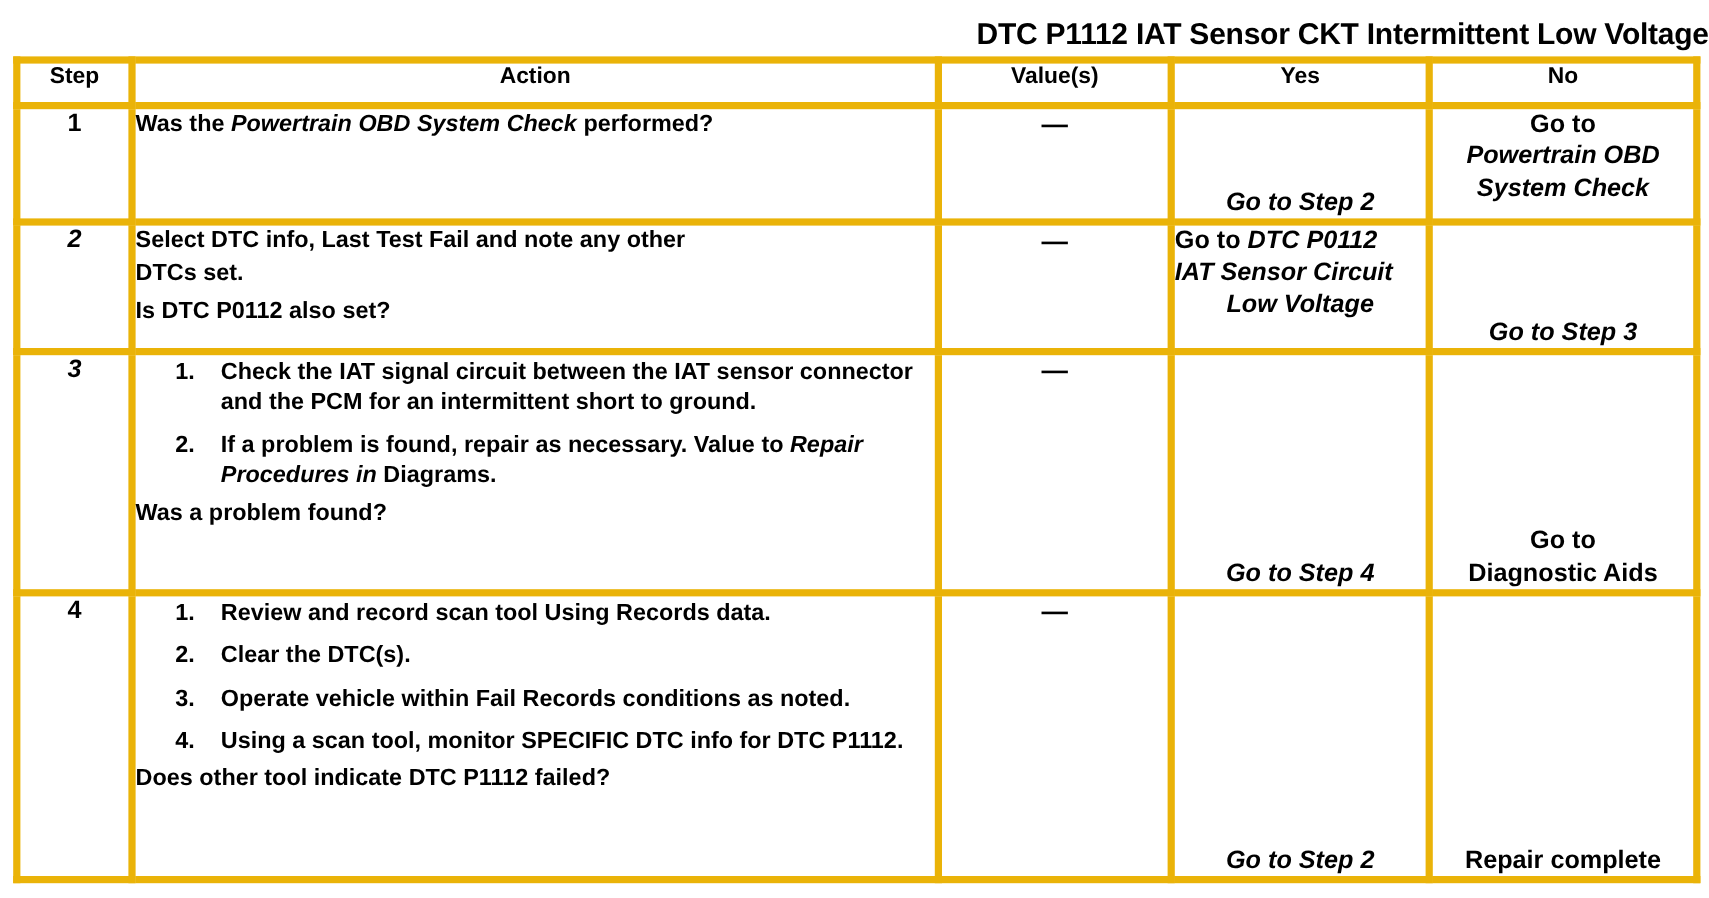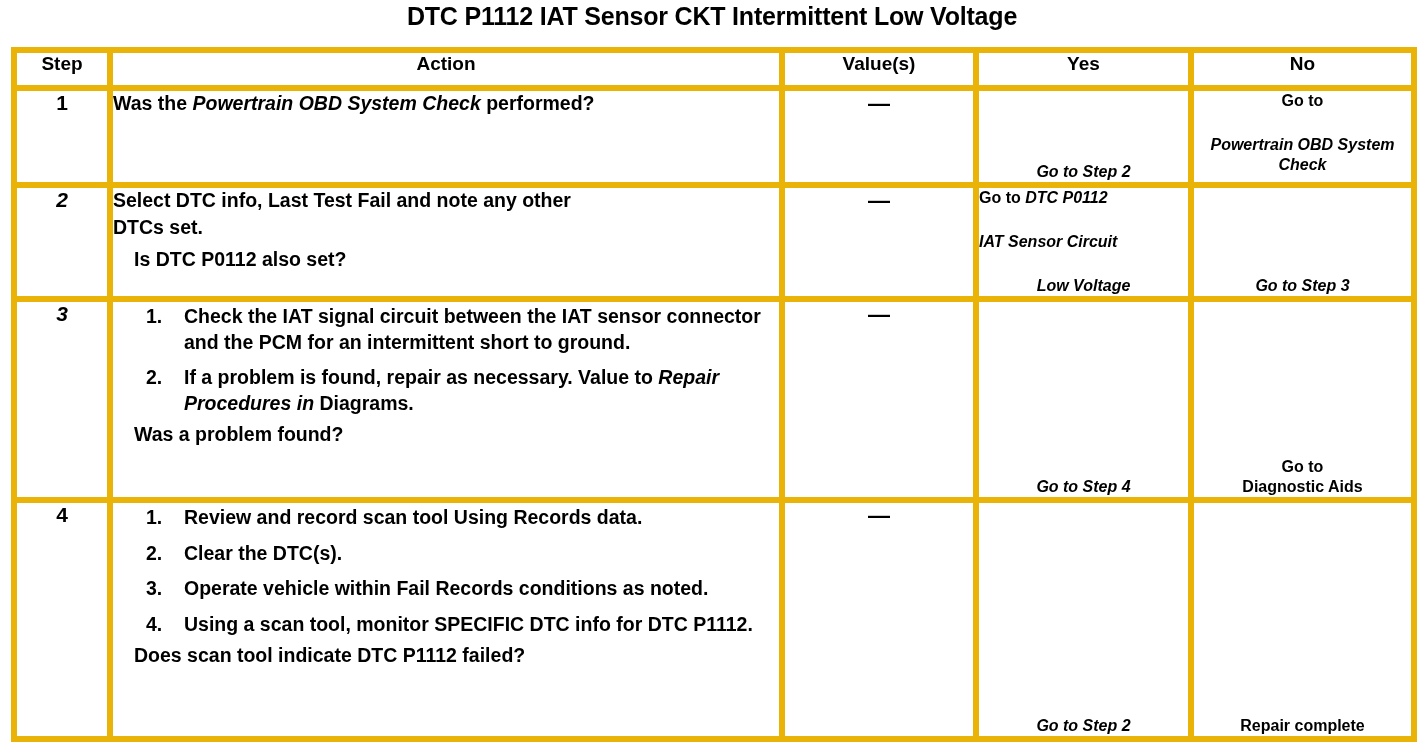--- a/index.html
+++ b/index.html
@@ -18,23 +18,23 @@
   .page {
     position: relative;
     width: 1424px;
     height: 748px;
     overflow: hidden;
   }
   
   .doc-title {
     position: absolute;
     left: 0;
-    top: 2px;
+    top: 15px;
     width: 1424px;
-    text-align: center;
+    text-align: right;
     font-size: 25px;
     font-weight: bold;
     letter-spacing: -0.2px;
     white-space: nowrap;
   }
   
   .dtc-table {
     position: absolute;
     left: 11px;
     top: 47px;
@@ -77,21 +77,20 @@
     padding: 6px 8px 4px 8px;
     font-size: 19.5px;
     line-height: 1.30;
     font-weight: bold;
   }
   .action-cell .plain-line {
     margin: 0 0 2px 0;
   }
   .action-cell .tail-q {
     margin-top: 6px;
-    padding-left: 21px;
   }
   ol.steps {
     margin: 2px 0 0 0;
     padding: 0 0 0 33px;
     list-style: none;
     counter-reset: stepnum;
   }
   ol.steps > li {
     position: relative;
     margin: 0 0 10px 0;
@@ -99,32 +98,32 @@
     counter-increment: stepnum;
     line-height: 1.30;
   }
   ol.steps > li:last-child { margin-bottom: 0; }
   ol.steps > li::before {
     content: counter(stepnum) ".";
     position: absolute;
     left: 0;
     top: 0;
   }
-  i, .ital-run { font-style: italic; margin-top: 24px; }
+  i, .ital-run { font-style: italic; }
 
   
   .value-cell {
     text-align: center;
     vertical-align: middle;
     font-size: 22px;
     font-weight: bold;
   }
   
   .rc {
-    font-size: 16px;
+    font-size: 21px;
     font-weight: bold;
     line-height: 1.26;
     padding: 5px 5px 5px 5px;
   }
   .rc.bottom { vertical-align: bottom; }
   .rc.center-txt { text-align: center; }
   .rc.left-txt { text-align: left; }
   .rc .ctr { text-align: center; }
   .rc .lines { display: block; }
 </style>
@@ -208,21 +207,21 @@
 
       <tr style="height:239px;">
         <td class="step-cell">4</td>
         <td class="action-cell">
           <ol class="steps">
             <li>Review and record scan tool Using Records data.</li>
             <li>Clear the DTC(s).</li>
             <li>Operate vehicle within Fail Records conditions as noted.</li>
             <li>Using a scan tool, monitor SPECIFIC DTC info for DTC P1112.</li>
           </ol>
-          <p class="plain-line tail-q">Does scan tool indicate DTC P1112 failed?</p>
+          <p class="plain-line tail-q">Does other tool indicate DTC P1112 failed?</p>
         </td>
         <td class="value-cell">—</td>
         <td class="rc bottom center-txt">
           <i class="lines">Go to Step 2</i>
         </td>
         <td class="rc bottom center-txt">
           <span class="lines">Repair complete</span>
         </td>
       </tr>
 

